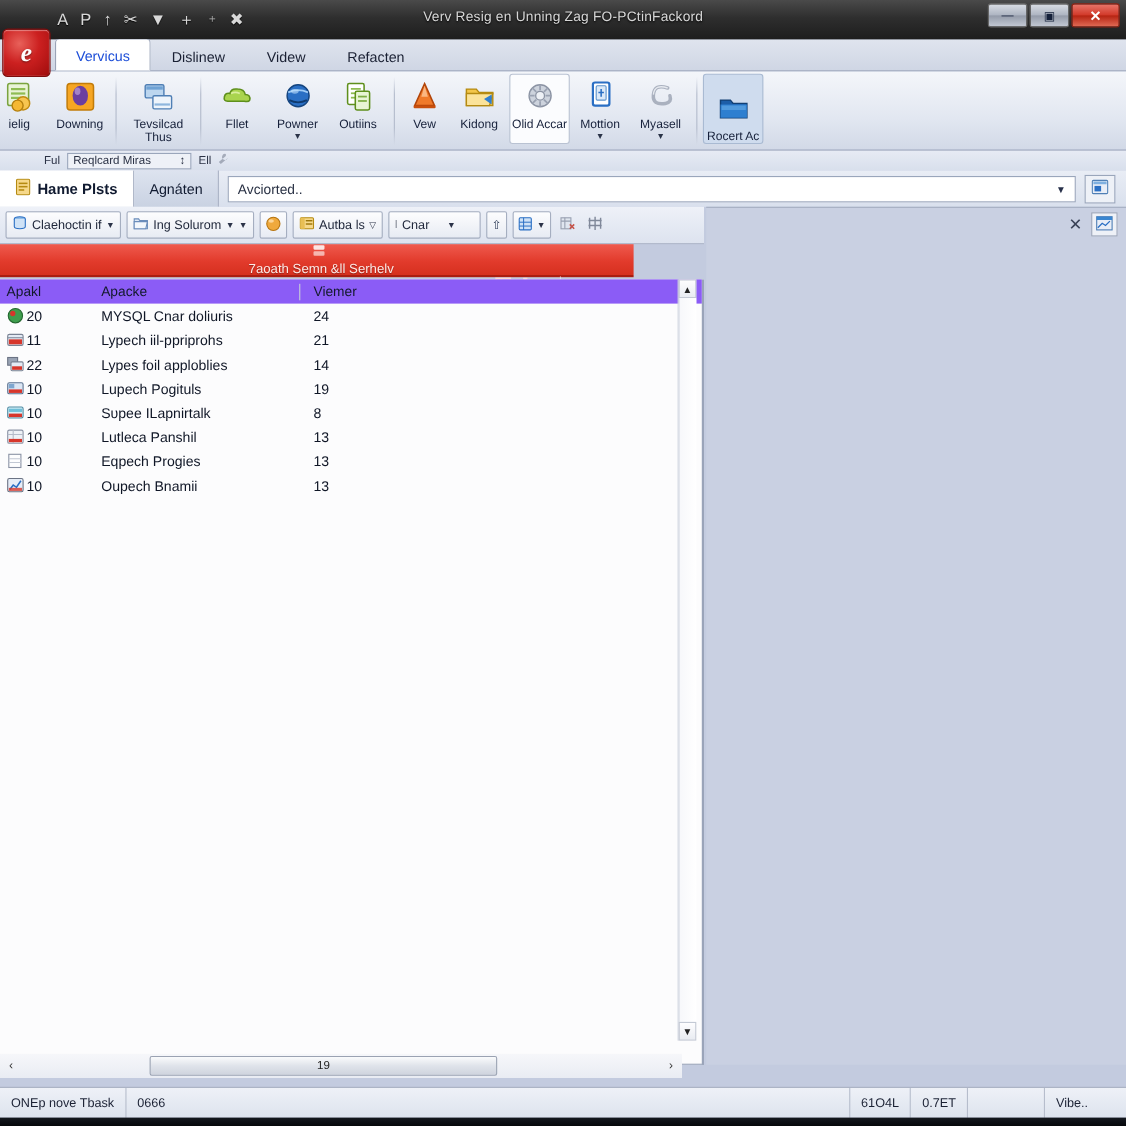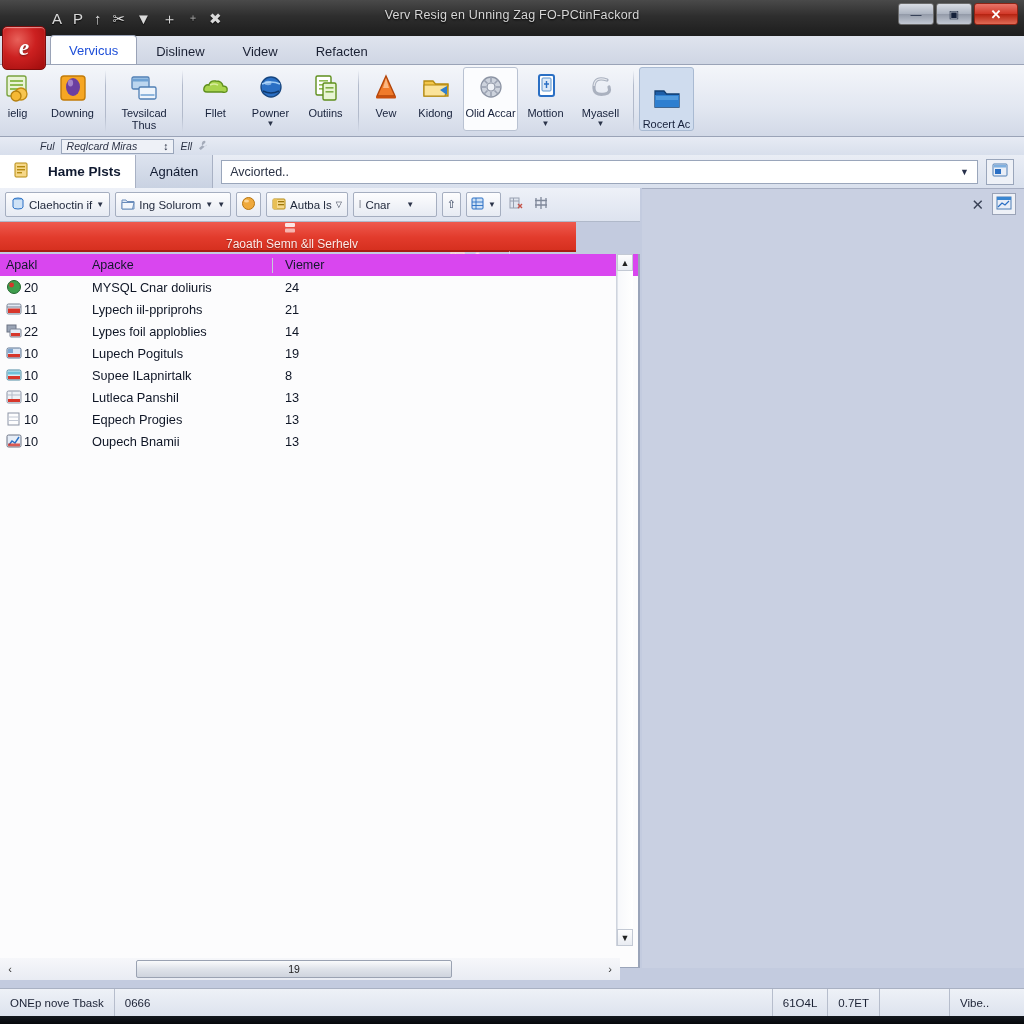--- a/index.html
+++ b/index.html
@@ -91,33 +91,33 @@
   .ritem.sel2 { background:#cfdcee; border-color:#a9bad2;justify-content:flex-end; }
   .rlabel { font-size:11px; color:#16203a; text-align:center; line-height:12px; margin-top:3px; max-width:56px; }
   .rcaret { font-size:8px; color:#2a3348; line-height:8px; margin-top:1px; }
   .ico { width:32px; height:32px; position:relative; }
 
   
   .minirow {
     position:absolute; left:0; top:137px; width:1024px; height:18px;
     background:linear-gradient(180deg,#e7ebf4 0%,#d8dfec 100%);
     display:flex; align-items:center; font-size:10.5px; color:#2b3establish;
-    color:#2b3245; padding-left:40px; gap:6px;font-style:italic;
+    color:#2b3245; padding-left:40px; gap:6px;
   }
   .minibox { border:1px solid #9aa6bb; background:#eef1f7; padding:0 5px; height:15px;
              display:flex; align-items:center; gap:26px; }
 
   
   .addrrow {
     position:absolute; left:0; top:155px; width:1024px; height:33px;
     background:linear-gradient(180deg,#e9edf5 0%,#d9e0ed 100%);
     display:flex; align-items:center;
   }
   .atab {
-    height:33px; display:flex; align-items:center; gap:20px; padding:0 14px;
+    height:33px; display:flex; align-items:center; gap:6px; padding:0 14px;
     font-size:13.5px; font-weight:bold; color:#101a30; cursor:pointer;
   }
   .atab.white { background:#fff; border-right:1px solid #a8b1c4; }
   .atab.plain { font-weight:normal; background:linear-gradient(180deg,#dde3ef,#c9d2e2);
                 border-right:1px solid #a8b1c4; font-size:13px; }
   .combo {
     flex:1; height:24px; margin:0 8px; background:#fff; border:1px solid #9aa6bb;
     display:flex; align-items:center; padding:0 8px; font-size:12.5px; color:#2a3245;
     cursor:text;
   }
@@ -157,21 +157,21 @@
   .redbar .rbdiv { width:1px; height:20px; background:rgba(255,255,255,.45); margin:0 4px; }
 
   
   .listpanel {
     position:absolute; left:0; top:254px; width:640px; height:714px;
     background:#fcfcfd; border-right:2px solid #9aa4b9;
     border-bottom:1px solid #9aa4b9;
   }
   .lhead {
     height:22px; display:flex; align-items:center; font-size:12.5px; color:#12192b;
-    background:#d946ef; padding-left:6px;
+    background:#8b5cf6; padding-left:6px;
   }
   .c1 { width:86px; }
   .c2 { width:180px; }
   .csep { width:1px; height:15px; background:#c6ccd8; margin-right:12px; }
   .c3 { width:70px; }
   .lrow {
     height:22px; display:flex; align-items:center; font-size:12.8px; color:#0f1626;
     padding-left:6px; cursor:default;
   }
   .lrow .c1 { display:flex; align-items:center; gap:2px; }

